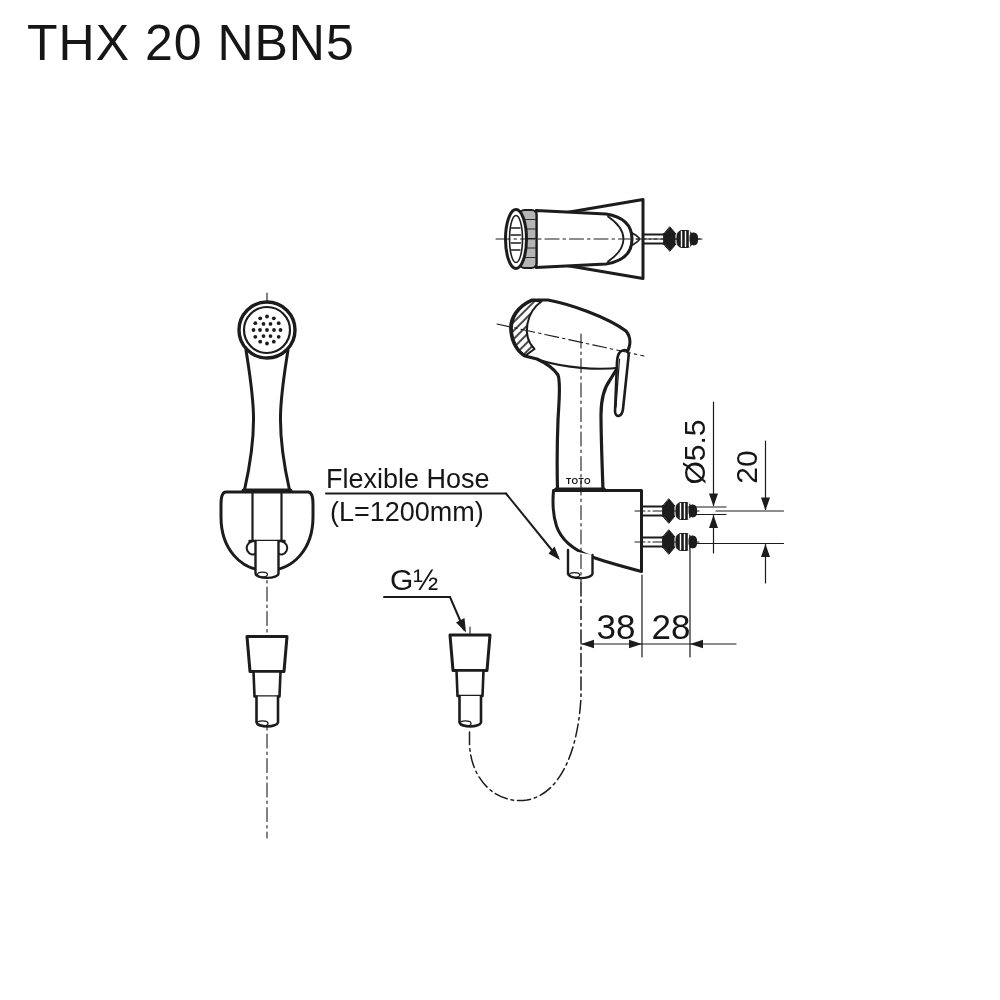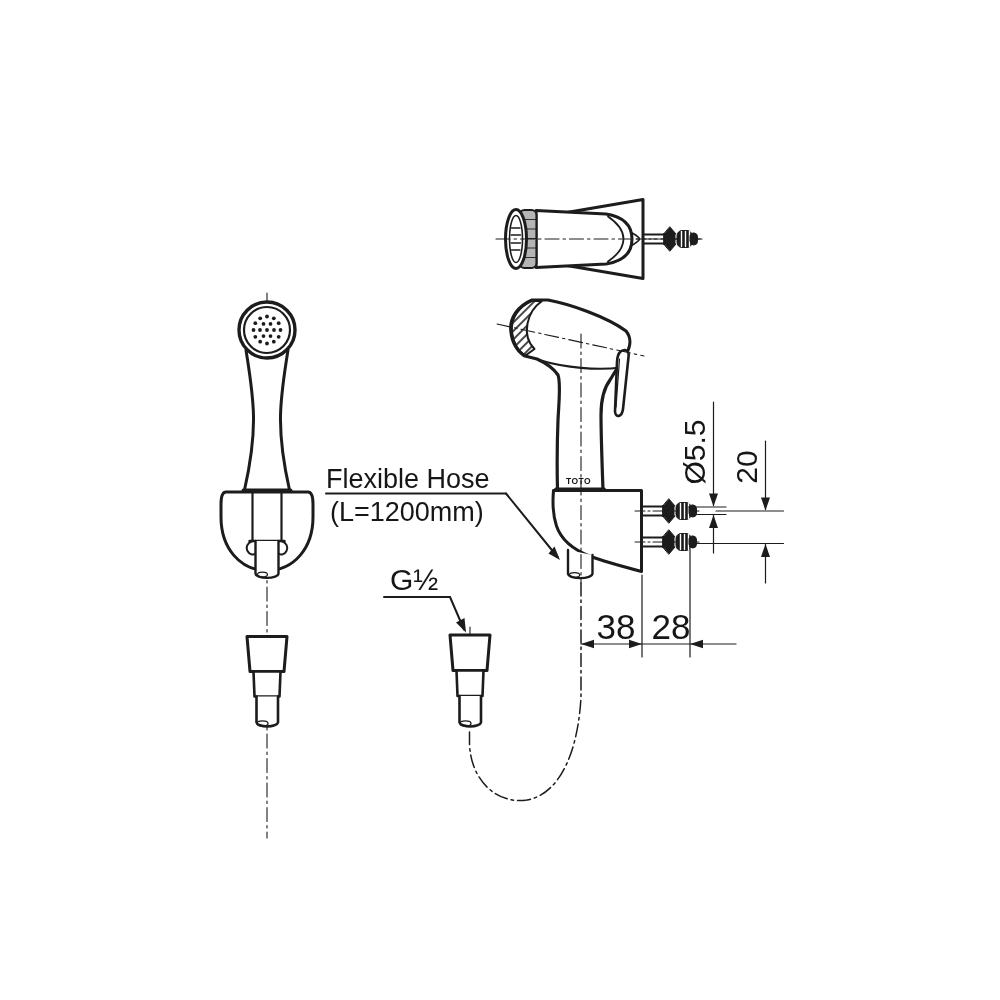--- a/index.html
+++ b/index.html
@@ -13,20 +13,21 @@
   .rottxt{font-size:30px;}
   .lbltxt{font-size:27px;}
   .g12txt{font-size:30px;}
   .brandtxt{font-size:8.5px;font-weight:bold;letter-spacing:.4px;}
 </style>
 </head>
 <body>
 
 <div class="page">
 
+  <div class="title">THX 20 NBN5</div>
 
   <svg width="1000" height="1000" viewBox="0 0 1000 1000">
     <defs>
       <pattern id="hatch" width="6" height="6" patternUnits="userSpaceOnUse" patternTransform="rotate(45)">
         <line x1="3" y1="0" x2="3" y2="6" stroke="#1c1c1c" stroke-width="1.6"></line>
       </pattern>
       <g id="screw">
         <line x1="-7" y1="0" x2="58" y2="0" stroke="#1c1c1c" stroke-width="1.1" stroke-dasharray="10 3 2 3"></line>
         <line x1="0" y1="-4.5" x2="22" y2="-4.5" stroke="#1c1c1c" stroke-width="2.2"></line>
         <line x1="0" y1="4.5" x2="22" y2="4.5" stroke="#1c1c1c" stroke-width="2.2"></line>

